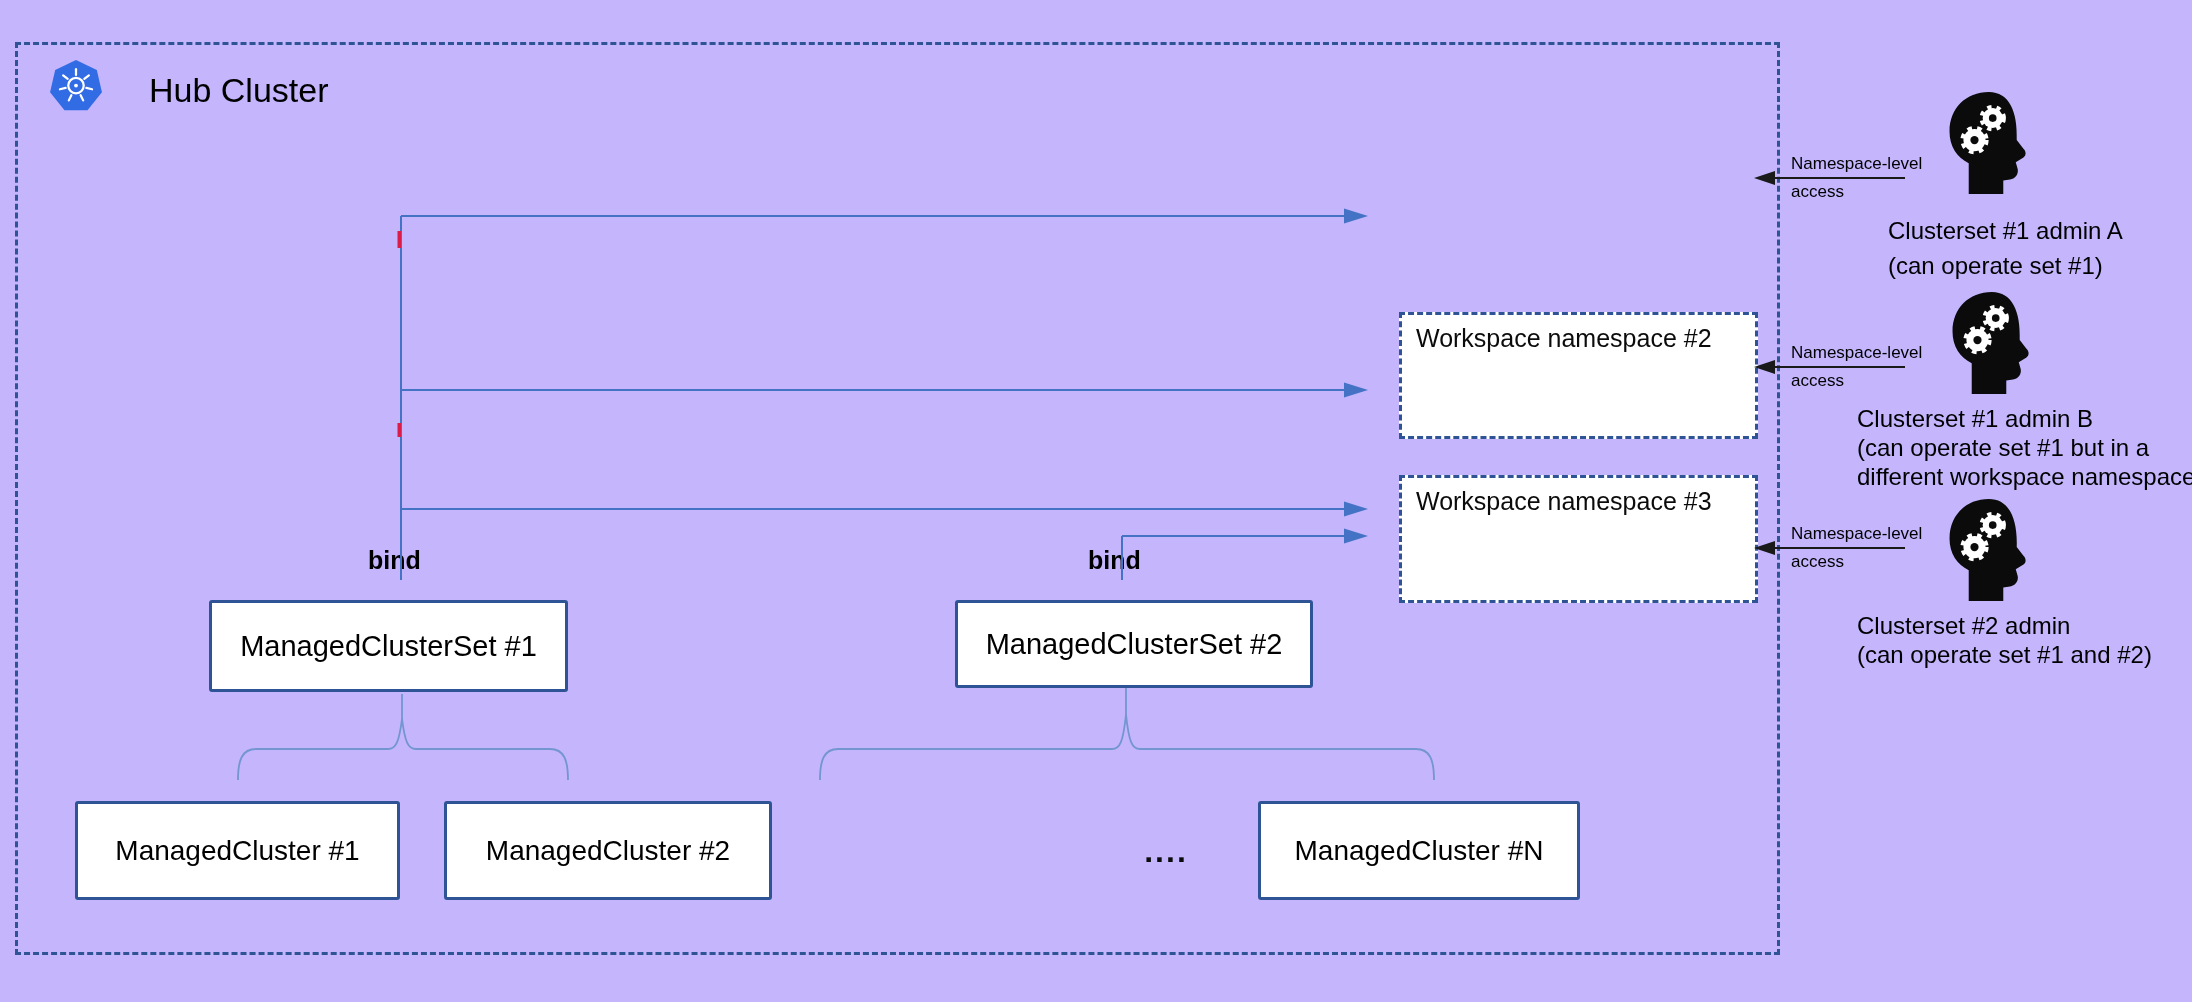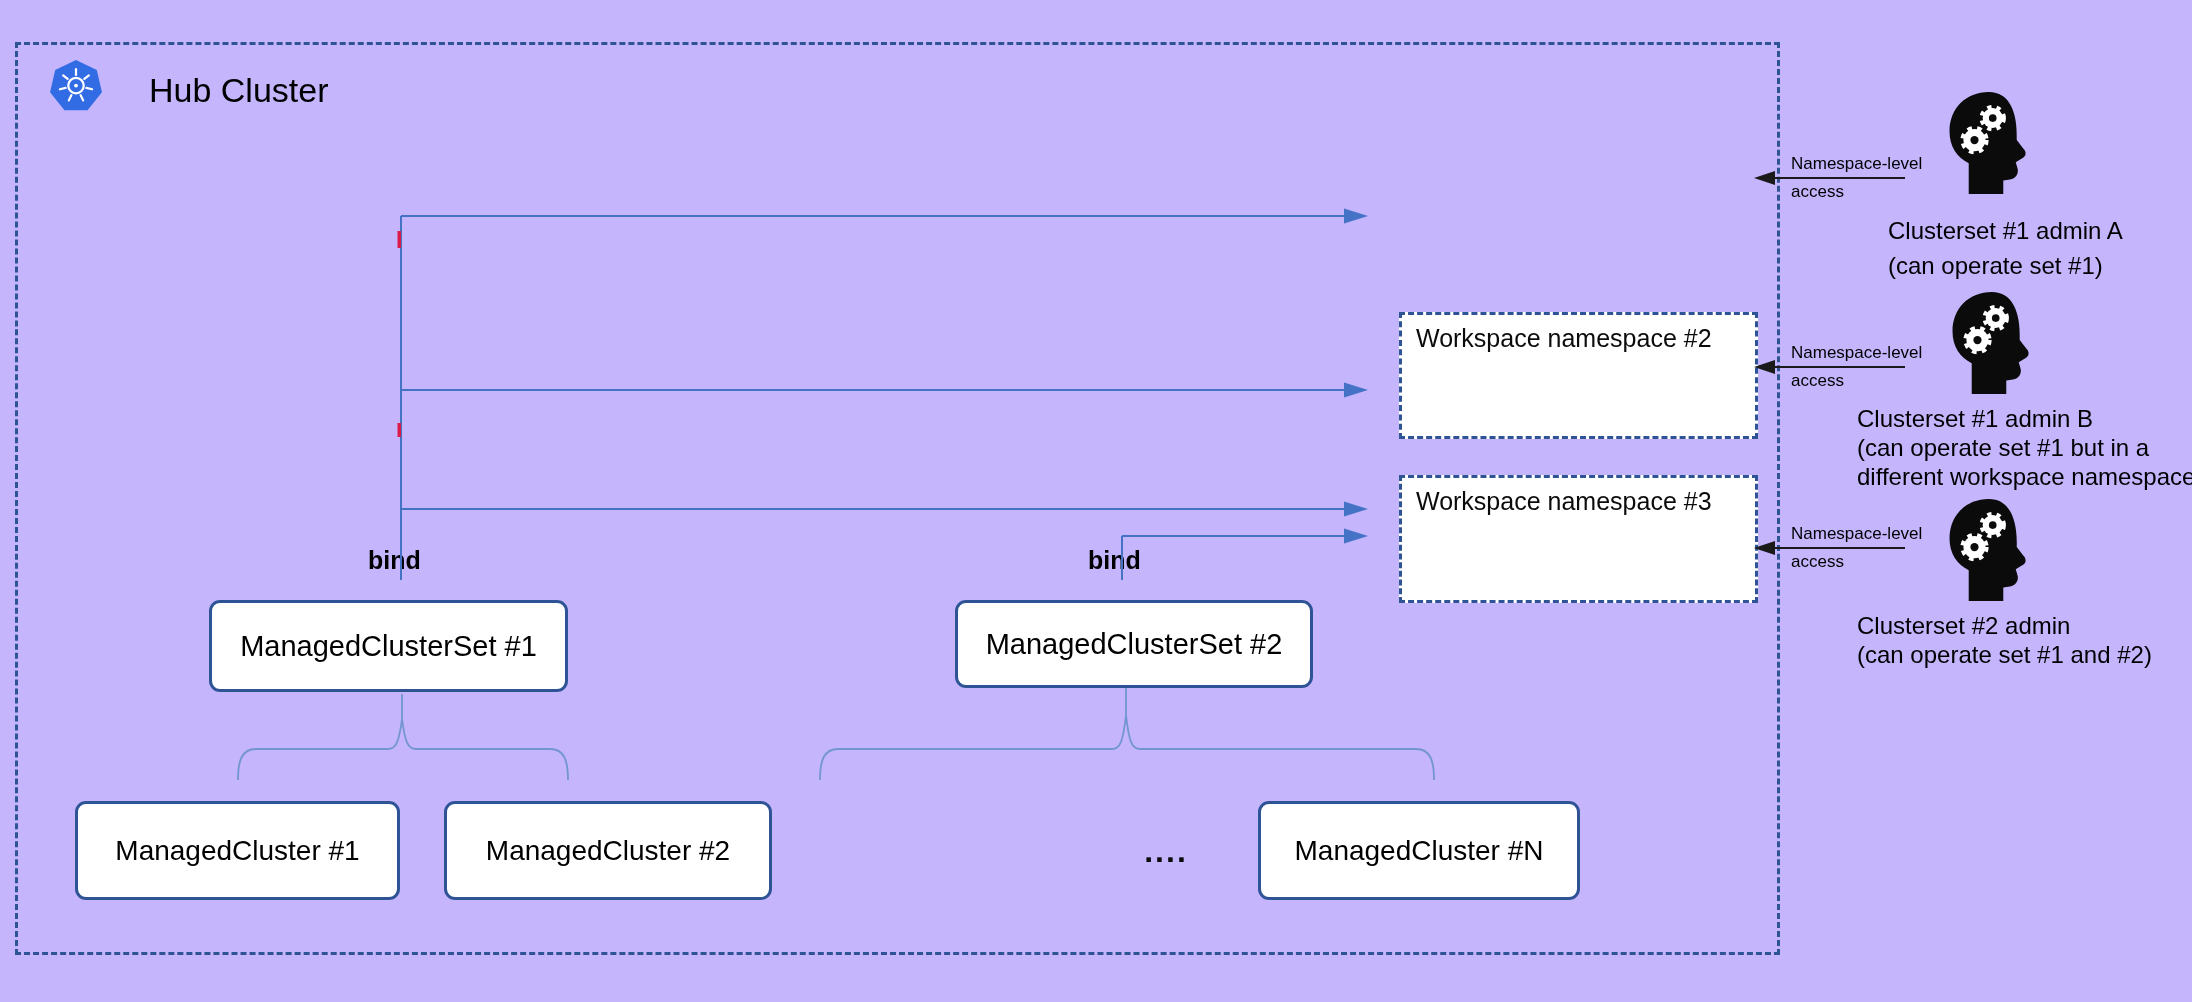--- a/index.html
+++ b/index.html
@@ -15,21 +15,21 @@
   
   .ws{position:absolute;left:1399px;width:359px;box-sizing:border-box;
       border:3px dashed var(--border-blue);background:#fff;
       font-size:25px;padding:9px 0 0 14px;}
   .ws1{top:143px;height:128px;}
   .ws2{top:312px;height:127px;}
   .ws3{top:475px;height:128px;}
 
   
   .rbox{position:absolute;box-sizing:border-box;border:3px solid var(--border-blue);
-        border-radius:11px;background:#fff;display:flex;align-items:center;
+        border-radius:3px;background:#fff;display:flex;align-items:center;
         justify-content:center;font-size:29px;color:#000;}
   .mc{font-size:28px;}
   .mcs1{left:209px;top:600px;width:359px;height:92px;}
   .mcs2{left:955px;top:600px;width:358px;height:88px;}
   .mc1{left:75px; top:801px;width:325px;height:99px;}
   .mc2{left:444px;top:801px;width:328px;height:99px;}
   .mc3{left:777px;top:801px;width:326px;height:99px;}
   .mcN{left:1258px;top:801px;width:322px;height:99px;}
   .dots{position:absolute;left:1136px;top:833px;width:60px;text-align:center;
         font-size:32px;font-weight:bold;letter-spacing:2px;}

